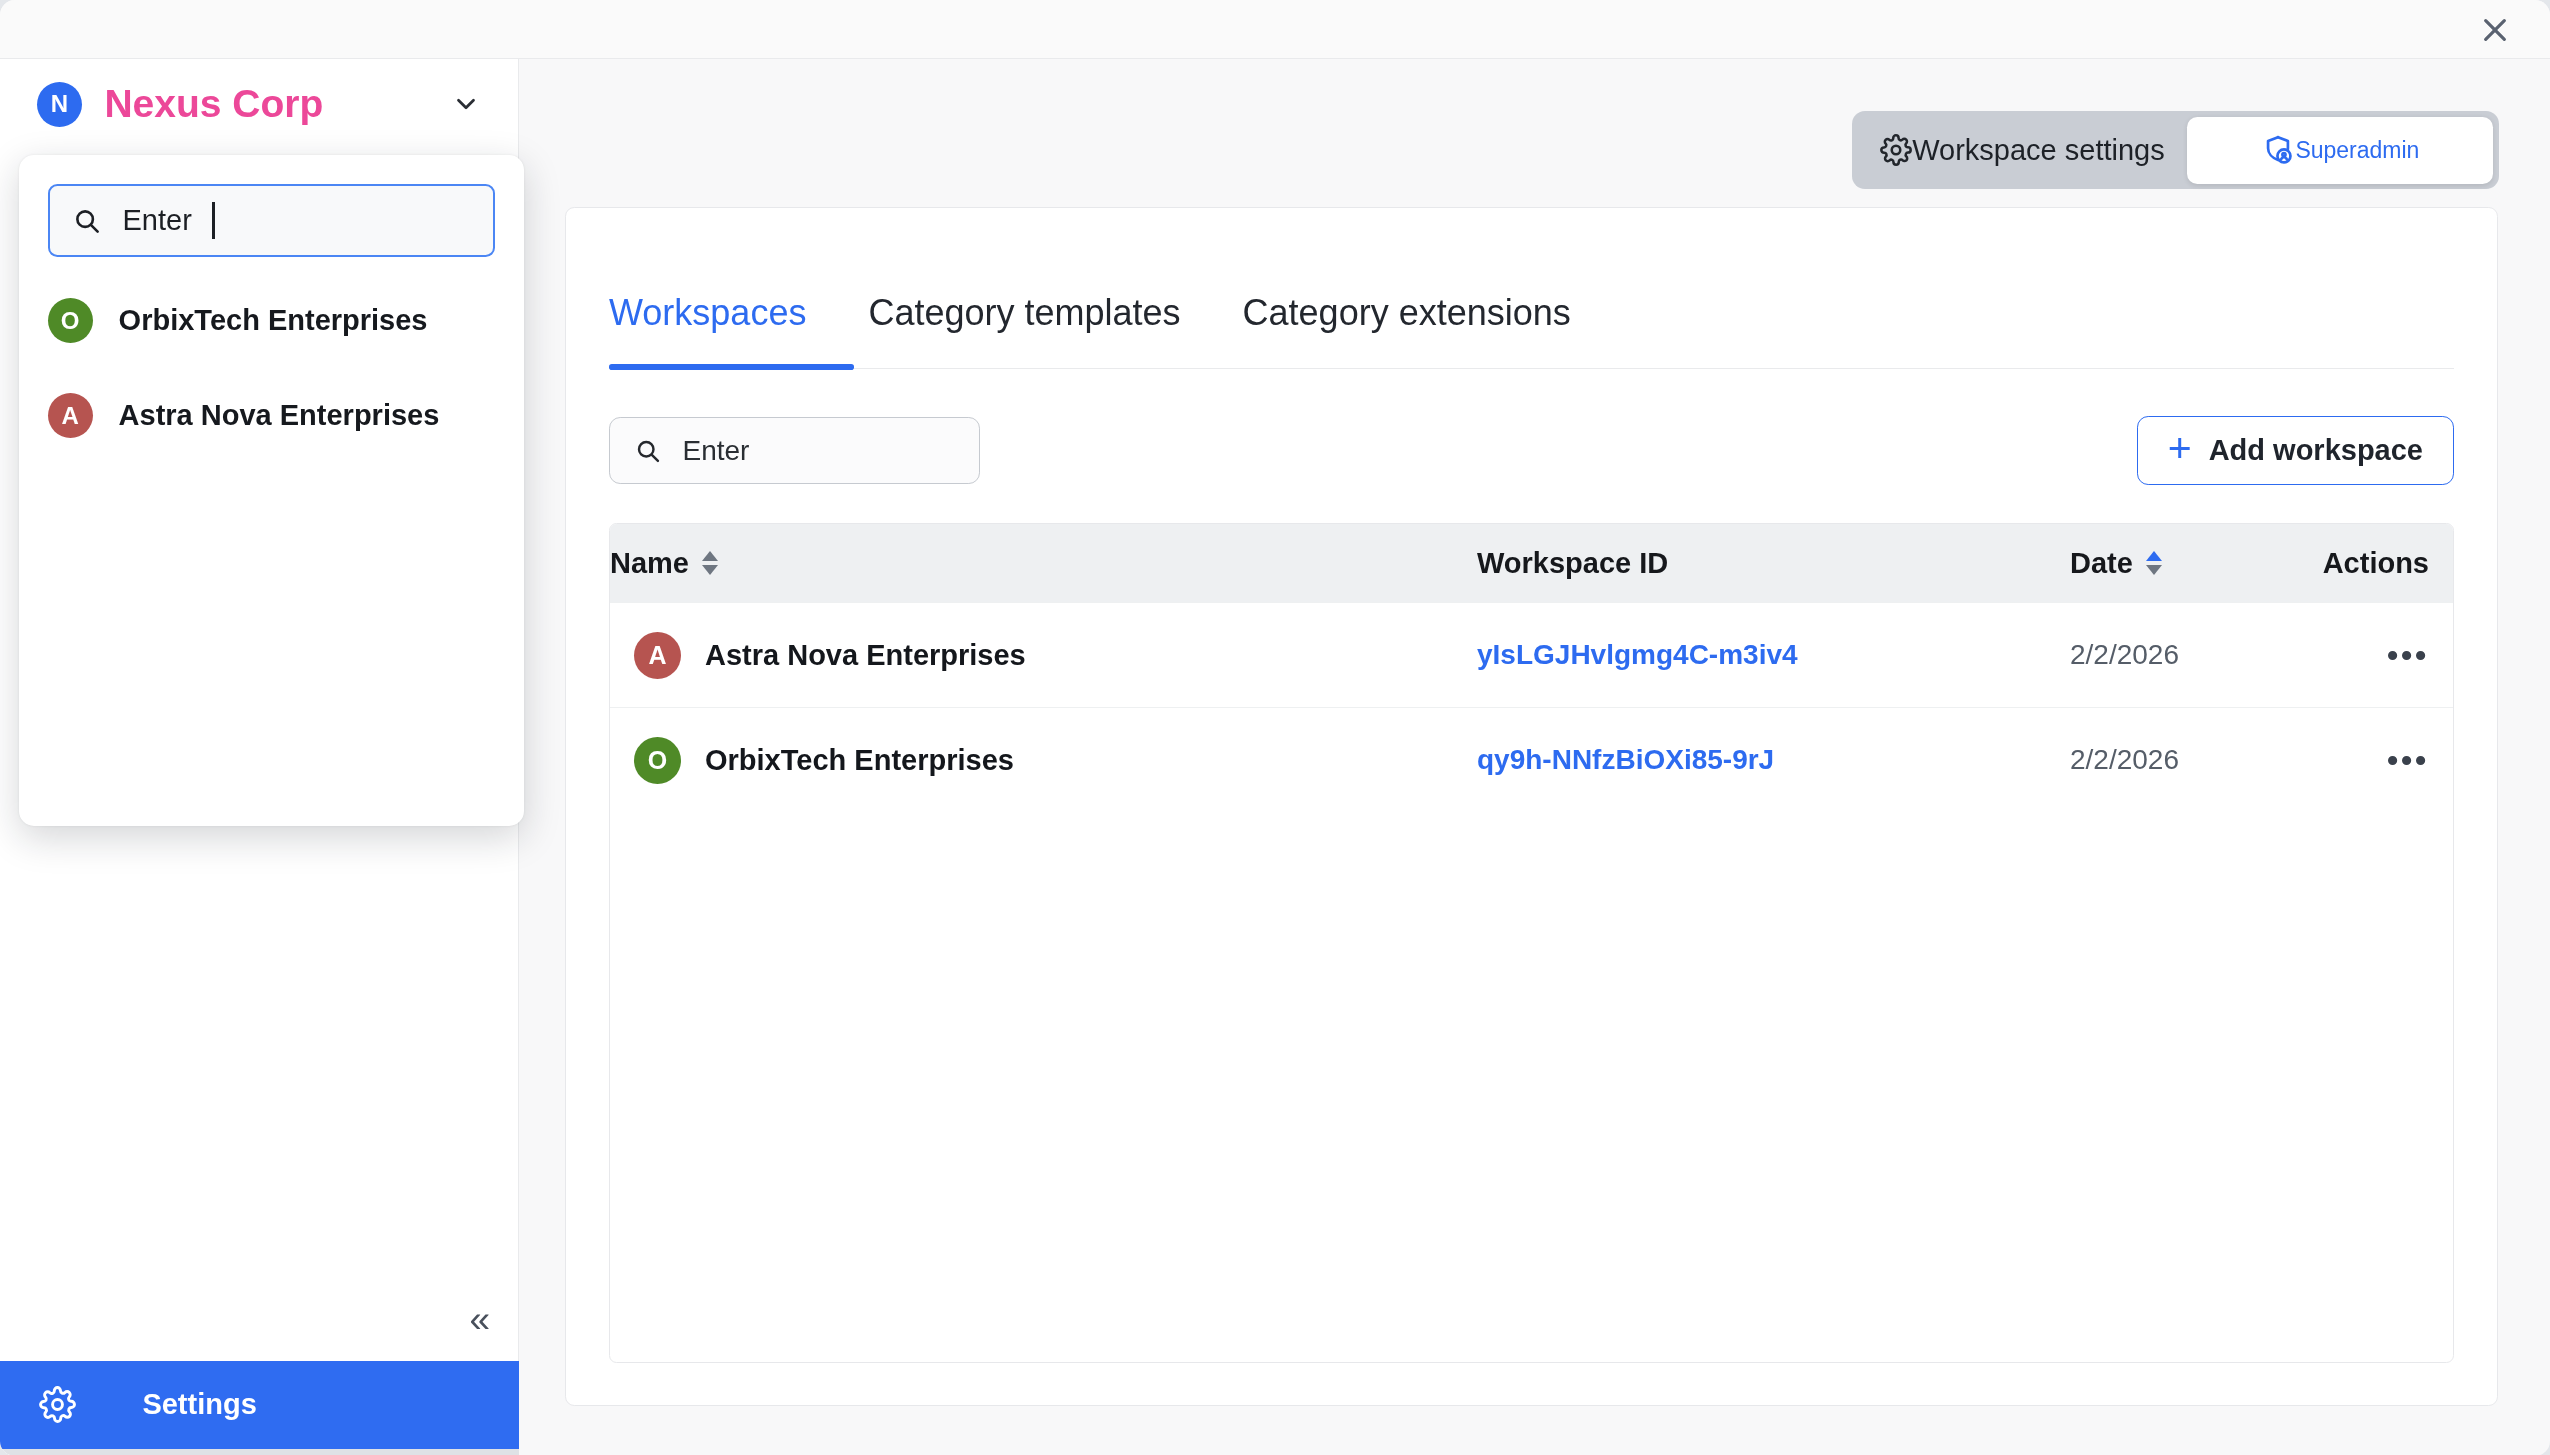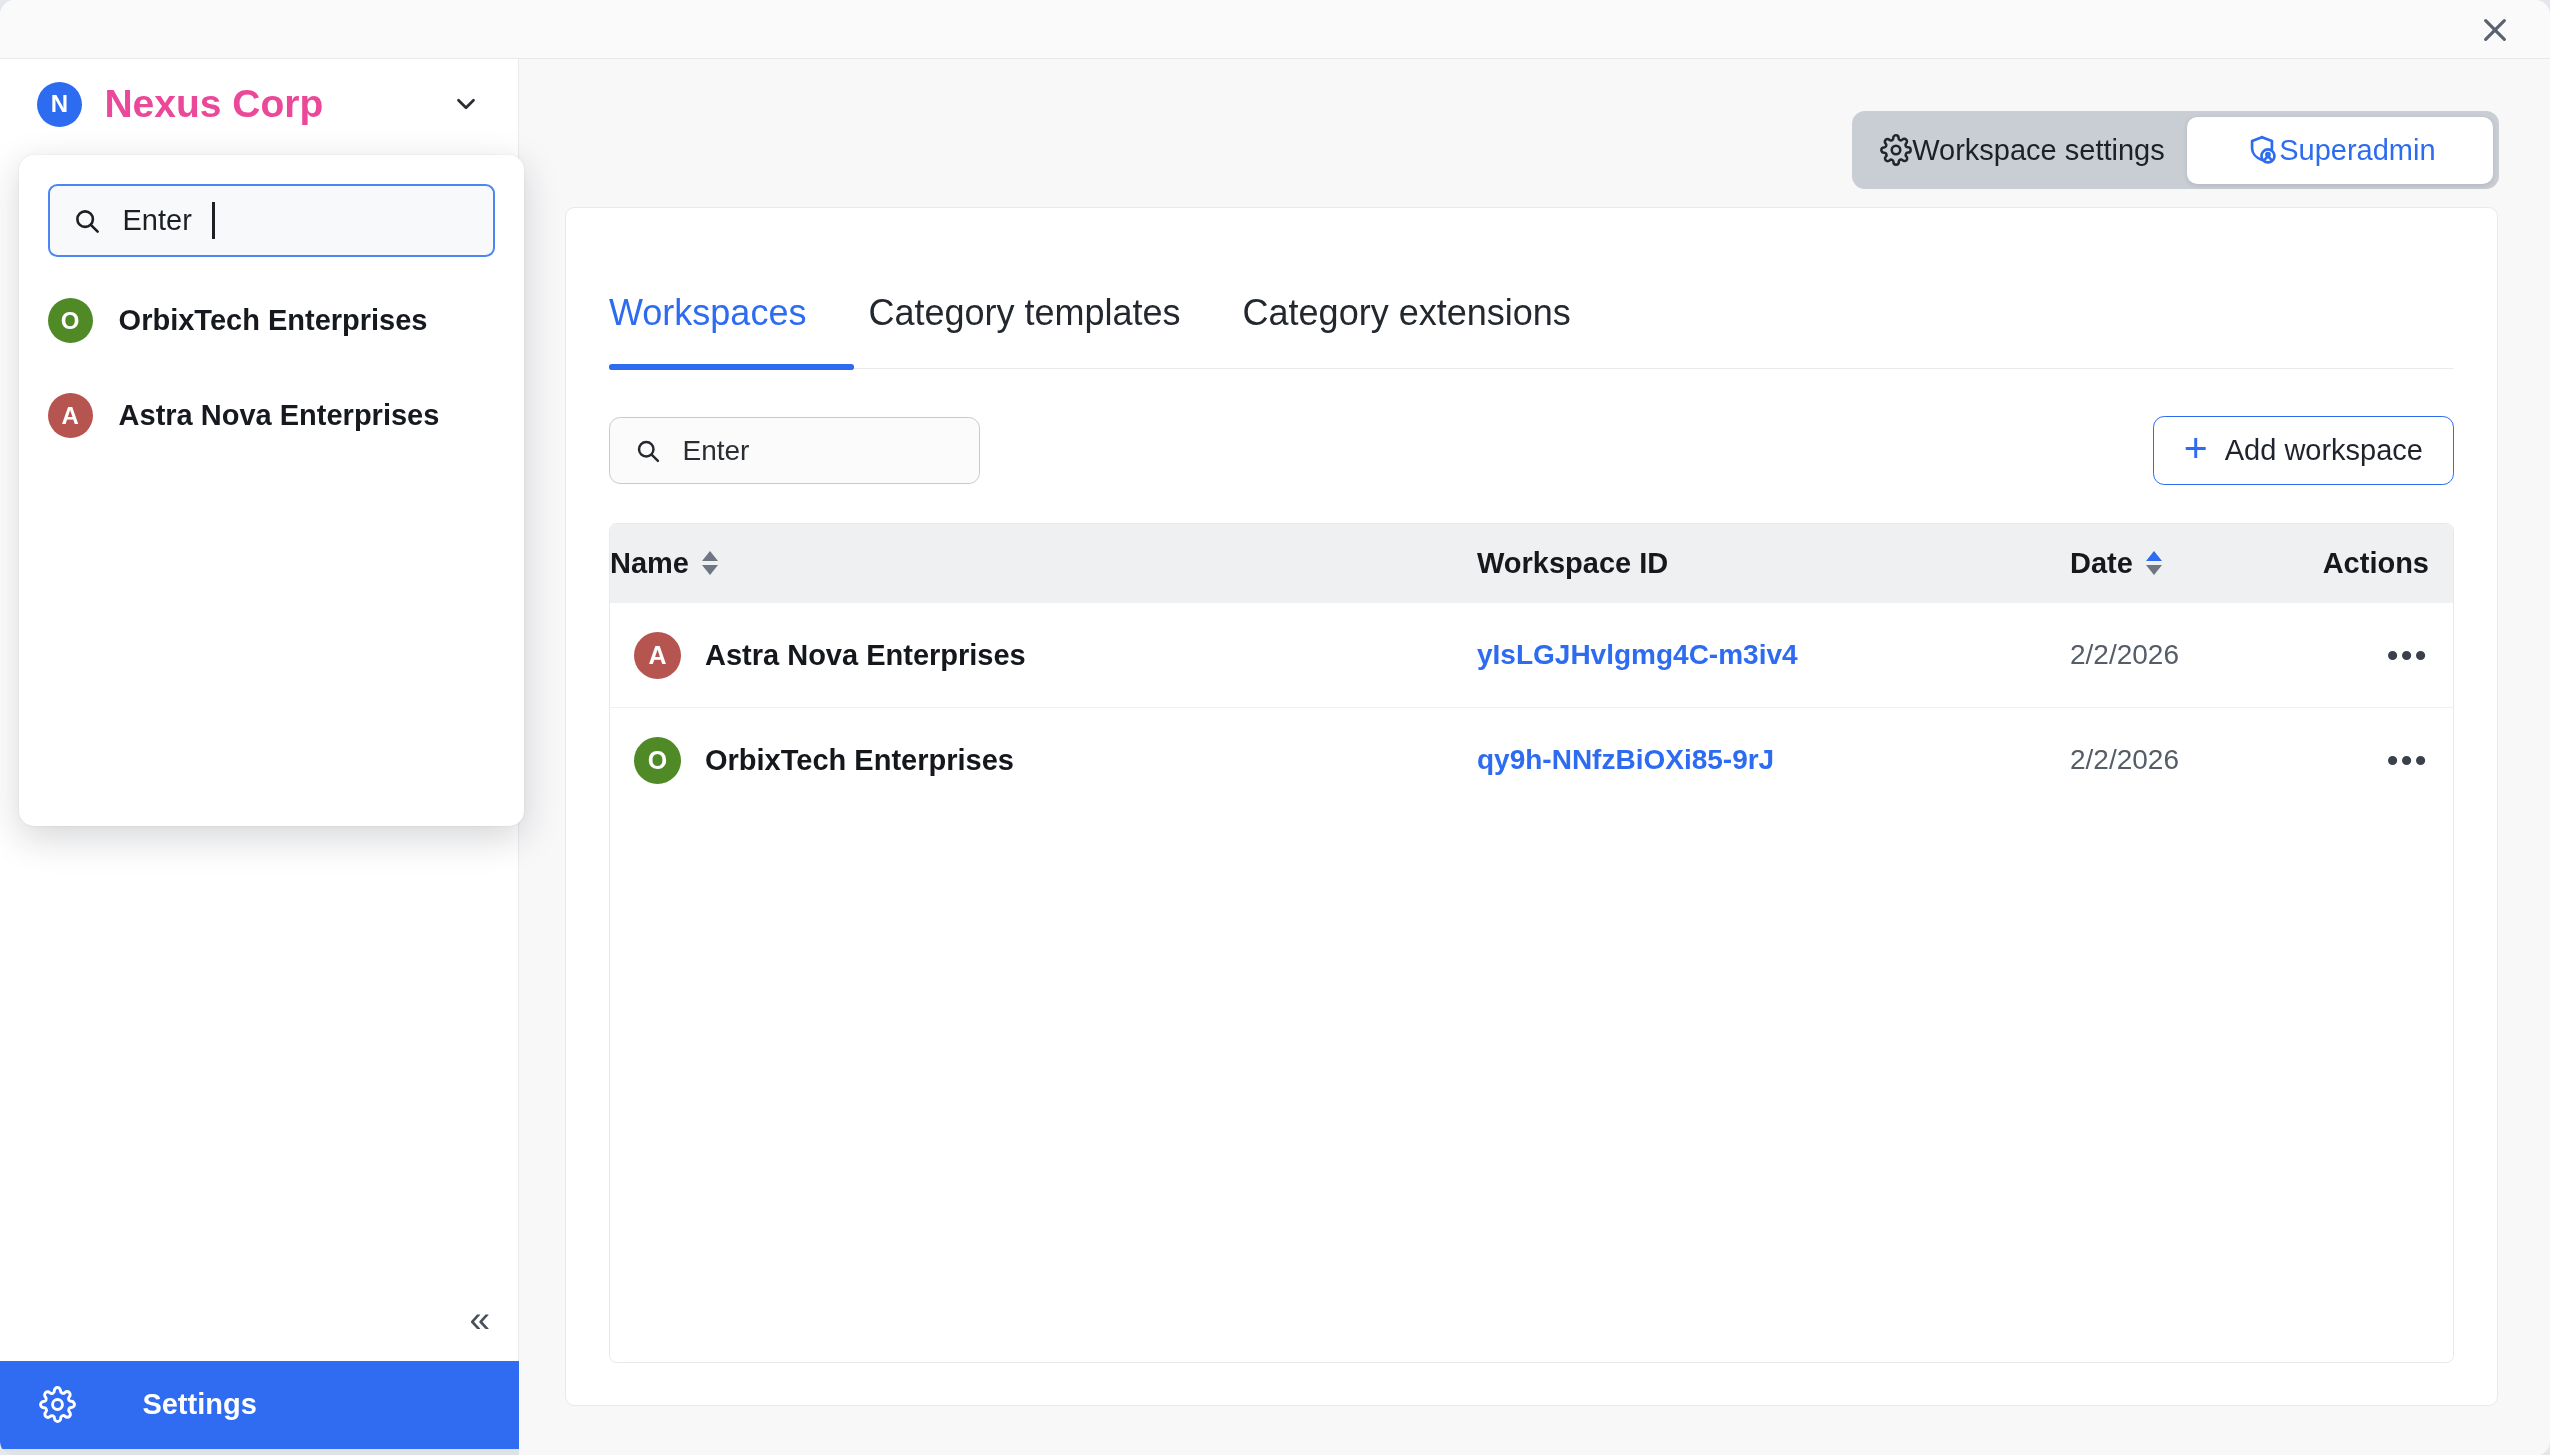--- a/index.html
+++ b/index.html
@@ -76,21 +76,21 @@
   
   .mode-toggle {
     position:absolute; left:1852px; top:111px; height:78px; width:647px;
     background:#c9cdd4; border-radius:13px; z-index:5;
     display:flex; align-items:center; padding:5.6px;
   }
   .seg { display:flex; align-items:center; justify-content:center; cursor:pointer; }
   .seg-left { flex:1 1 auto; font-size:29px; color:#1d2127; font-weight:500; }
   .seg-right {
     width:306px; height:67px; background:#ffffff; border-radius:10.3px;
-    font-size:29px; color:#2d6bf0; font-weight:500;
+    font-size:23px; color:#2d6bf0; font-weight:500;
     box-shadow:0 1.9px 5.6px rgba(0,0,0,.10);
   }
   
   .card {
     position:absolute; left:565px; top:207px; width:1933px; height:1199px;
     background:#ffffff; border:1.9px solid #e7e8eb; border-radius:9.3px;
     padding:0 43px; z-index:3;
   }
   .tabs {
     padding-top:84px; display:flex; gap:62px;
@@ -109,21 +109,21 @@
   .main-search {
     width:371px; height:67px; border:1.9px solid #c6cad0; border-radius:11.2px;
     background:#fbfbfc; display:flex; align-items:center; gap:20.5px; padding:0 24px;
   }
   .main-search-text { font-size:28px; color:#2a2e33; }
   .add-btn {
     height:69px; border:1.9px solid #2d6bf0; border-radius:11.2px; background:#ffffff;
     display:flex; align-items:center; gap:17px; padding:0 30px; cursor:pointer;
   }
   .add-plus { color:#2d6bf0; font-size:41px; font-weight:400; line-height:1; margin-top:-3.7px; }
-  .add-label { font-size:29px; color:#1f242c; font-weight:400; }
+  .add-label { font-size:29px; color:#1f242c; font-weight:700; }
   
   .table {
     margin-top:38px; height:840px;
     border:1.9px solid #e7e8eb; border-radius:7.5px; overflow:hidden;
     background:#fff;
   }
   .t-row {
     display:grid; grid-template-columns:867px 593px 1fr 192px;
     align-items:center;
   }

